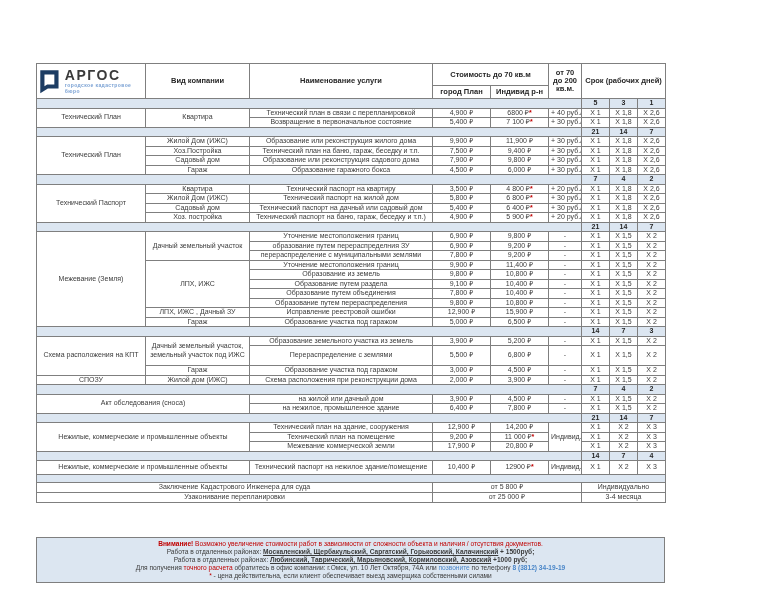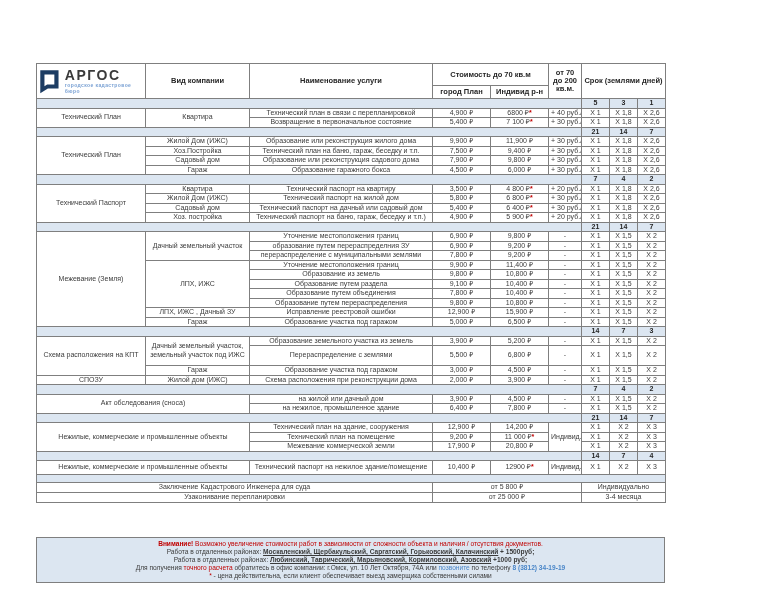--- a/index.html
+++ b/index.html
@@ -70,21 +70,21 @@
             <div class="logo-text">
               <div class="logo-title">АРГОС</div>
               <div class="logo-sub">городское кадастровое бюро</div>
             </div>
           </div>
         </th>
         <th rowspan="2">Вид компании</th>
         <th rowspan="2">Наименование услуги</th>
         <th colspan="2">Стоимость  до 70 кв.м</th>
         <th rowspan="2">от 70 до 200 кв.м.</th>
-        <th colspan="3" rowspan="2">Срок (землями дней)</th>
+        <th colspan="3" rowspan="2">Срок (рабочих дней)</th>
       </tr>
       <tr class="h2">
         <th>город План</th>
         <th>Индивид р-н</th>
       </tr>
     </thead>
     <tbody id="price-body">
         <tr class="band">
           <td colspan="6" class=""></td>
           <td class="">5</td>

